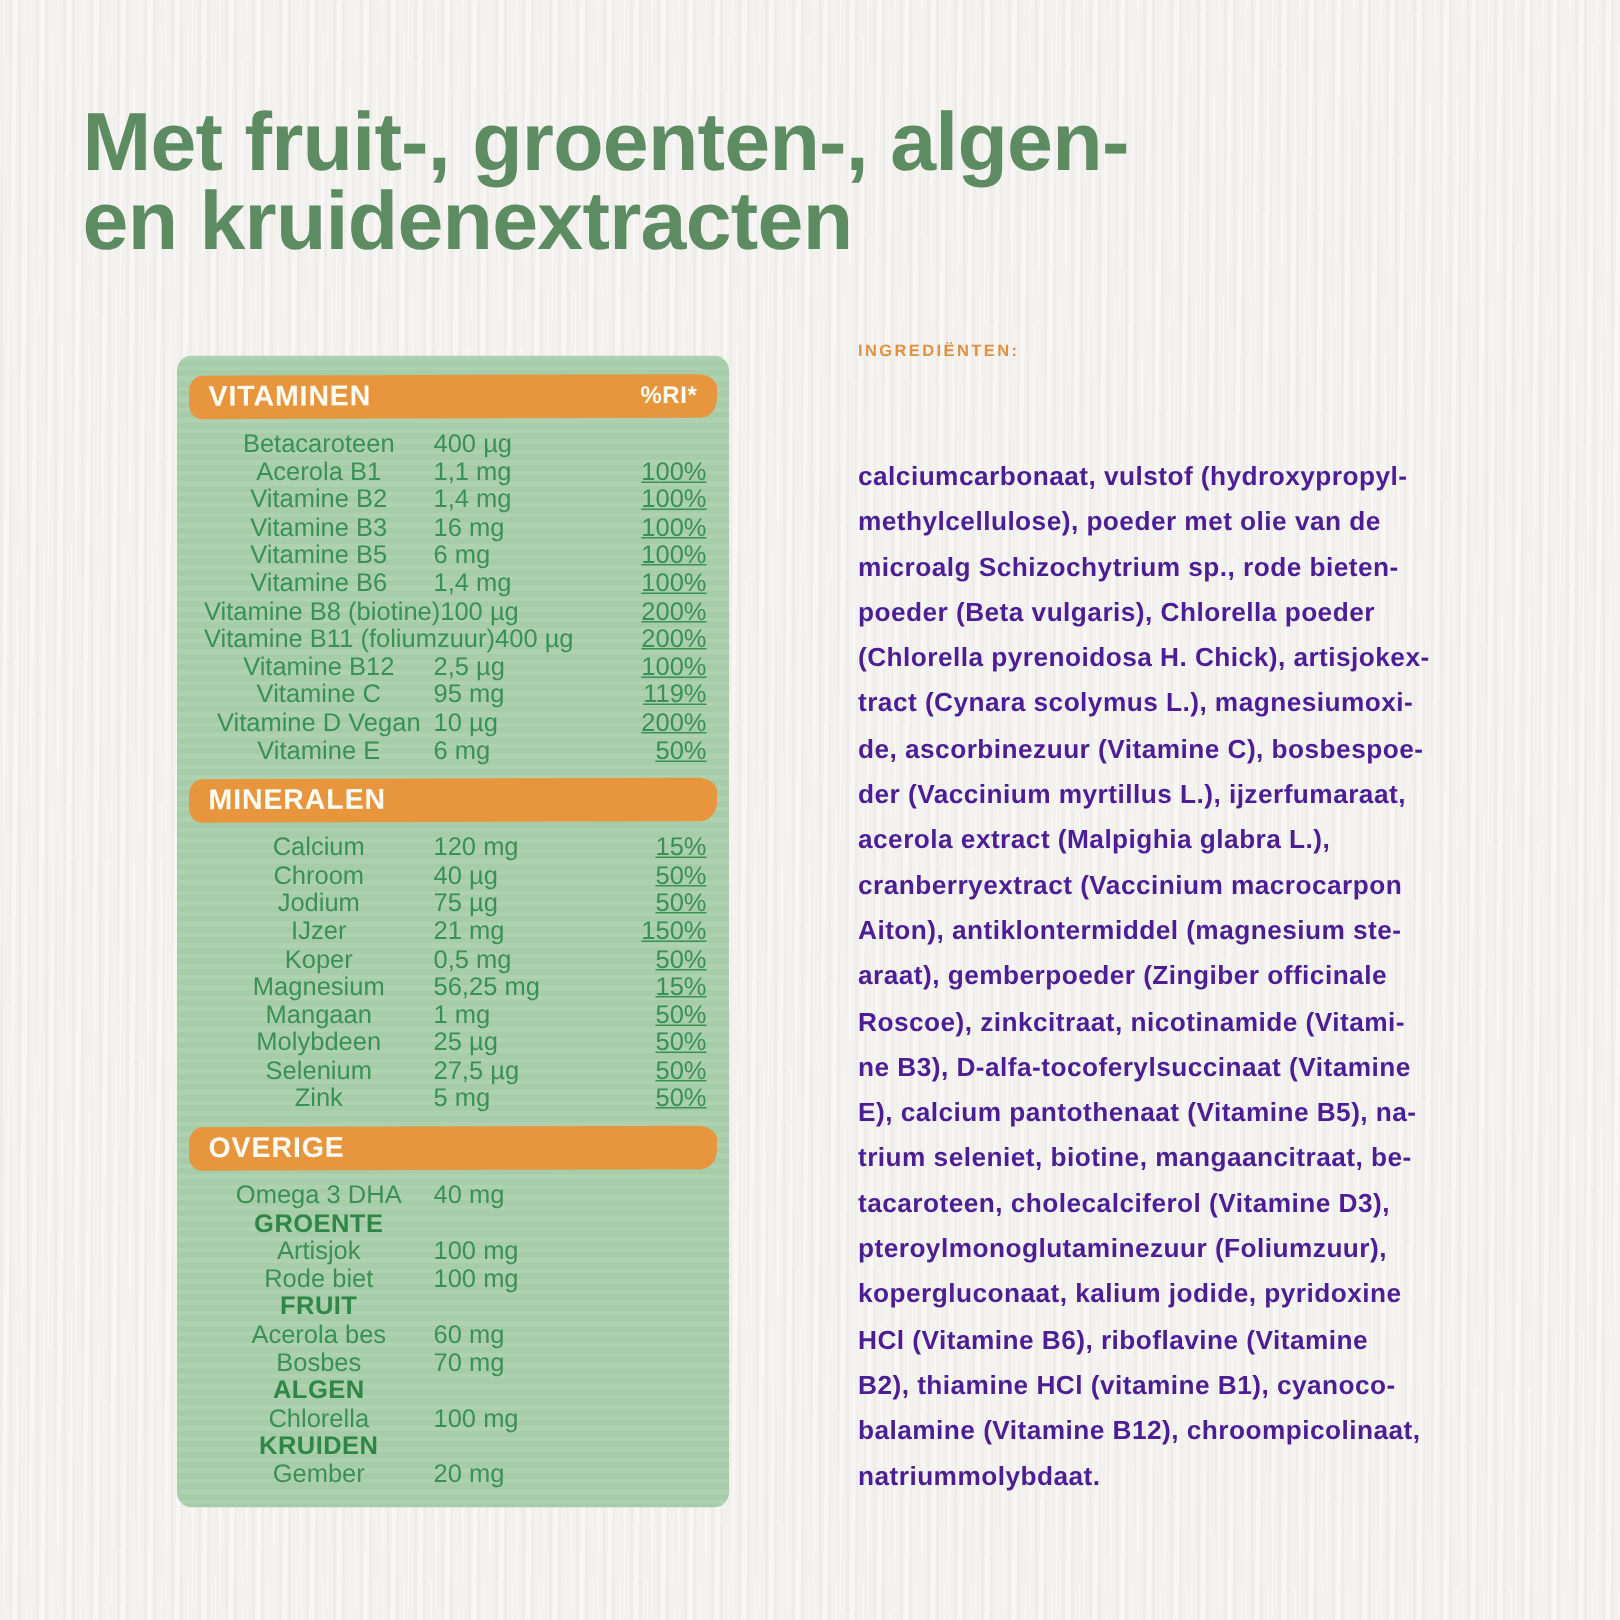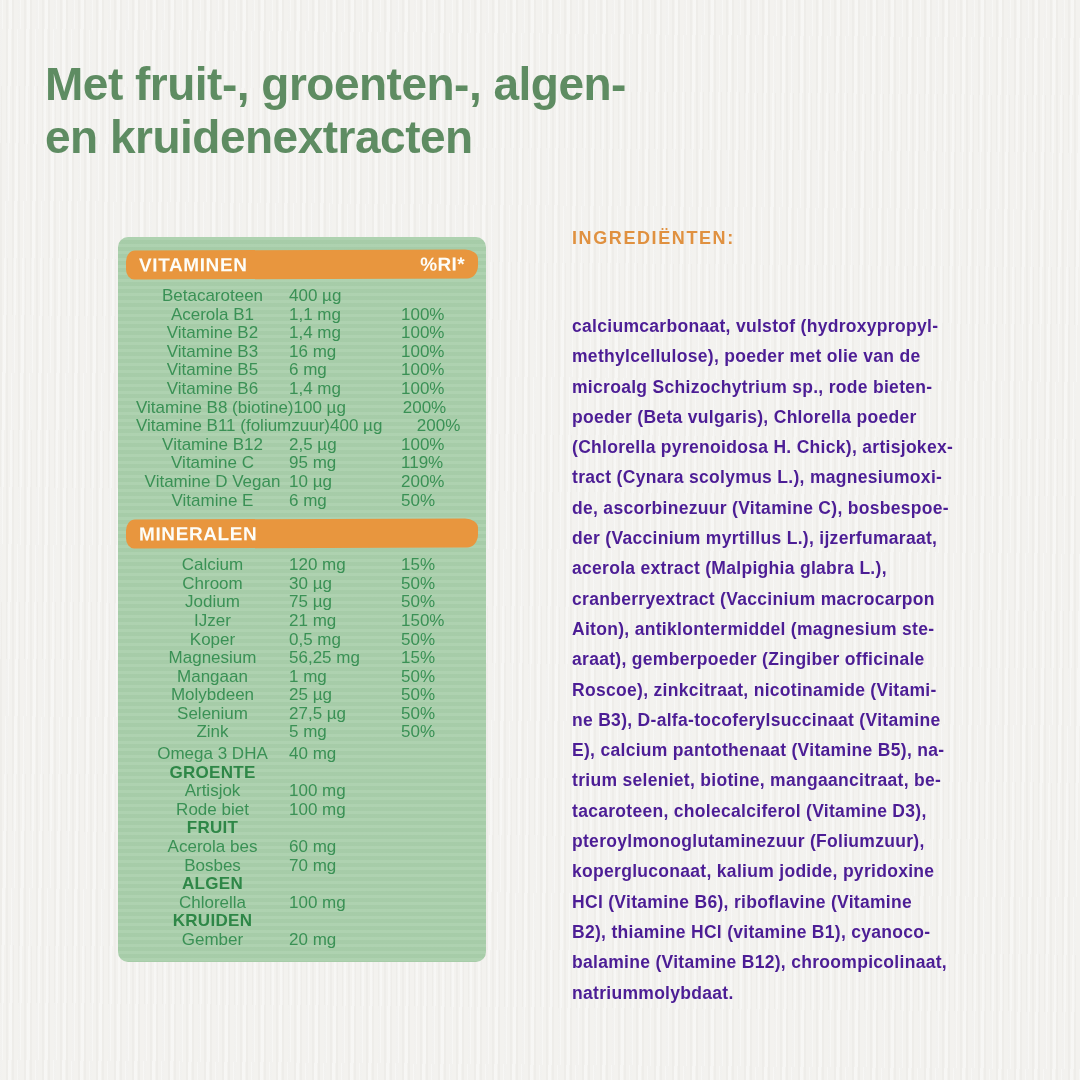--- a/index.html
+++ b/index.html
@@ -10,22 +10,22 @@
   }
   
   .paper-texture{
     position:absolute;inset:0;pointer-events:none;
     background:
       repeating-linear-gradient(90deg, rgba(150,145,135,0.05) 0 2px, rgba(255,255,255,0) 2px 6px),
       repeating-linear-gradient(91deg, rgba(255,255,255,0.35) 0 3px, rgba(0,0,0,0) 3px 9px);
   }
 
   .page-title{
-    position:absolute;left:45px;top:58px;margin:0;
-    font-size:46px;line-height:53px;font-weight:bold;letter-spacing:-0.5px;
+    position:absolute;left:45px;top:58px;margin:10px;
+    font-size:55px;line-height:53px;font-weight:bold;letter-spacing:-0.5px;
     color:#5e8c62;
   }
 
   
   .panel{
     position:absolute;left:118px;top:237px;width:368px;
     background:#a9cfab;border-radius:10px;
     padding-top:6px;padding-bottom:10px;
     background-image:repeating-linear-gradient(180deg, rgba(255,255,255,0.06) 0 3px, rgba(0,0,0,0.015) 3px 7px);
   }
@@ -33,33 +33,33 @@
     margin:7px 8px;height:29px;
     background:#e8963e;
     border-radius:9px 13px 11px 8px / 11px 9px 13px 10px;
     display:flex;align-items:center;justify-content:space-between;
     padding:0 13px;transform:rotate(-0.15deg);gap:33px;
   }
   .bar-title{
     color:#fdfdf8;font-weight:bold;font-size:19px;letter-spacing:0.6px;
   }
   .bar-right{
-    color:#fdfdf8;font-weight:bold;font-size:19px;letter-spacing:0.4px;
+    color:#fdfdf8;font-weight:bold;font-size:16px;letter-spacing:0.4px;
   }
   .rows{padding:1px 15px 2px 18px;}
   .row{display:flex;align-items:baseline;line-height:18.6px;font-size:17px;color:#3a9155;}
   .cell.name{flex:1;text-align:center;white-space:nowrap;}
   .cell.val{width:112px;white-space:nowrap;}
-  .cell.ri{width:70px;white-space:nowrap;}
+  .cell.ri{width:70px;text-align:right;white-space:nowrap;text-decoration:underline;}
   .row.sub .cell.name{font-weight:bold;color:#2e8747;letter-spacing:0.3px;}
 
   
   .ingredients{position:absolute;left:572px;top:228px;width:412px;}
   .ing-label{
-    color:#e09140;font-weight:bold;font-size:18px;letter-spacing:1.6px;
+    color:#e09140;font-weight:bold;font-size:11px;letter-spacing:1.6px;
   }
   .ing-text{
     margin-top:62px;
     color:#4c1d95;font-weight:bold;font-size:17.5px;line-height:30.3px;
     letter-spacing:0.3px;white-space:pre-line;
   }
 </style>
 </head>
 <body>
 
@@ -138,21 +138,21 @@
       <span class="bar-title">MINERALEN</span>
     </div>
     <div class="rows">
       <div class="row">
         <span class="cell name">Calcium</span>
         <span class="cell val">120 mg</span>
         <span class="cell ri">15%</span>
       </div>
       <div class="row">
         <span class="cell name">Chroom</span>
-        <span class="cell val">30 µg</span>
+        <span class="cell val">40 µg</span>
         <span class="cell ri">50%</span>
       </div>
       <div class="row">
         <span class="cell name">Jodium</span>
         <span class="cell val">75 µg</span>
         <span class="cell ri">50%</span>
       </div>
       <div class="row">
         <span class="cell name">IJzer</span>
         <span class="cell val">21 mg</span>
@@ -181,20 +181,23 @@
       <div class="row">
         <span class="cell name">Selenium</span>
         <span class="cell val">27,5 µg</span>
         <span class="cell ri">50%</span>
       </div>
       <div class="row">
         <span class="cell name">Zink</span>
         <span class="cell val">5 mg</span>
         <span class="cell ri">50%</span>
       </div>
+    </div>
+    <div class="bar">
+      <span class="bar-title">OVERIGE</span>
     </div>
     <div class="rows">
       <div class="row">
         <span class="cell name">Omega 3 DHA</span>
         <span class="cell val">40 mg</span>
         <span class="cell ri"></span>
       </div>
       <div class="row sub">
         <span class="cell name">GROENTE</span>
         <span class="cell val"></span>

